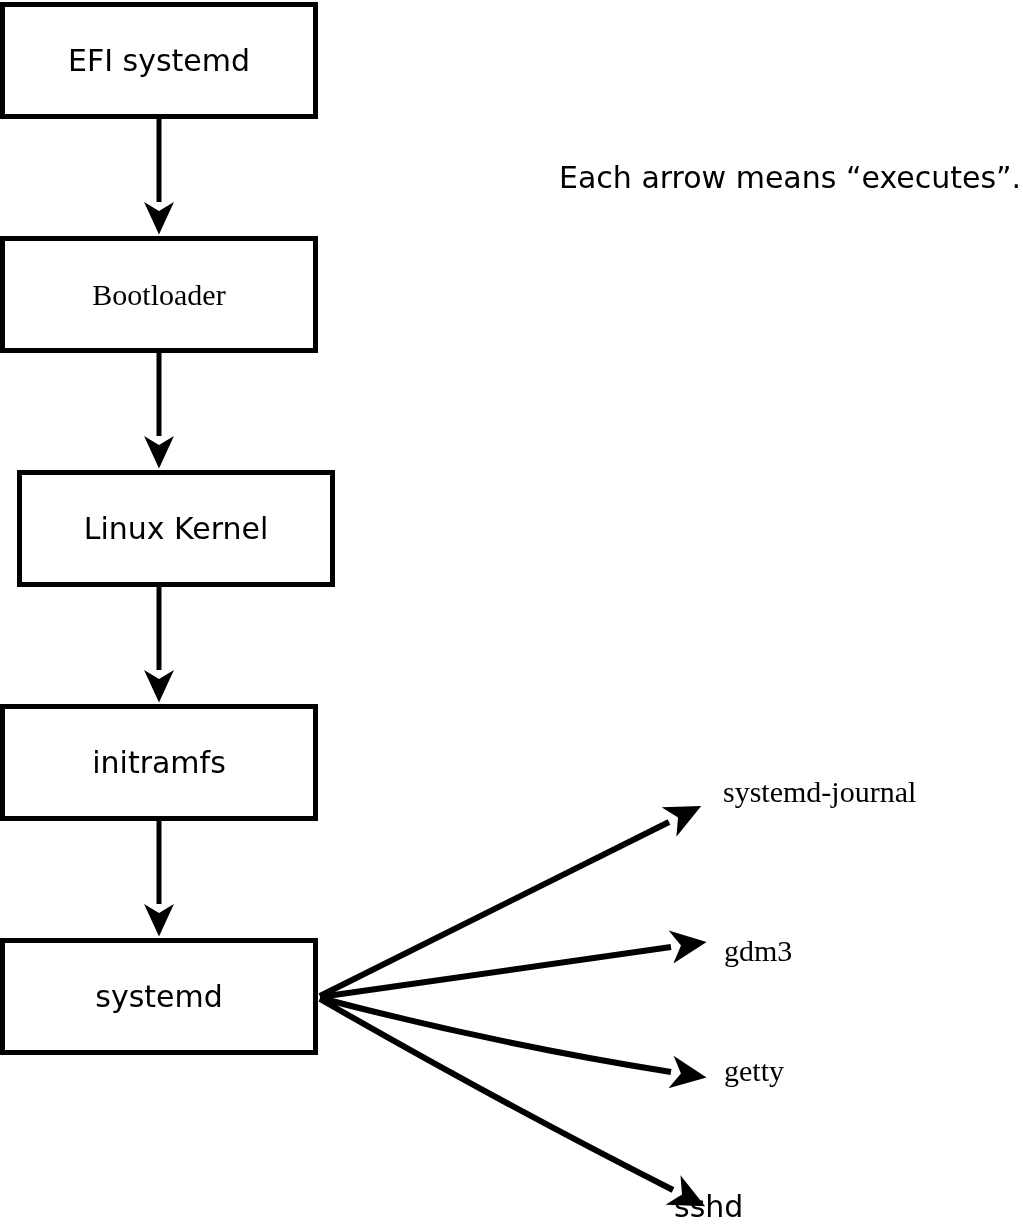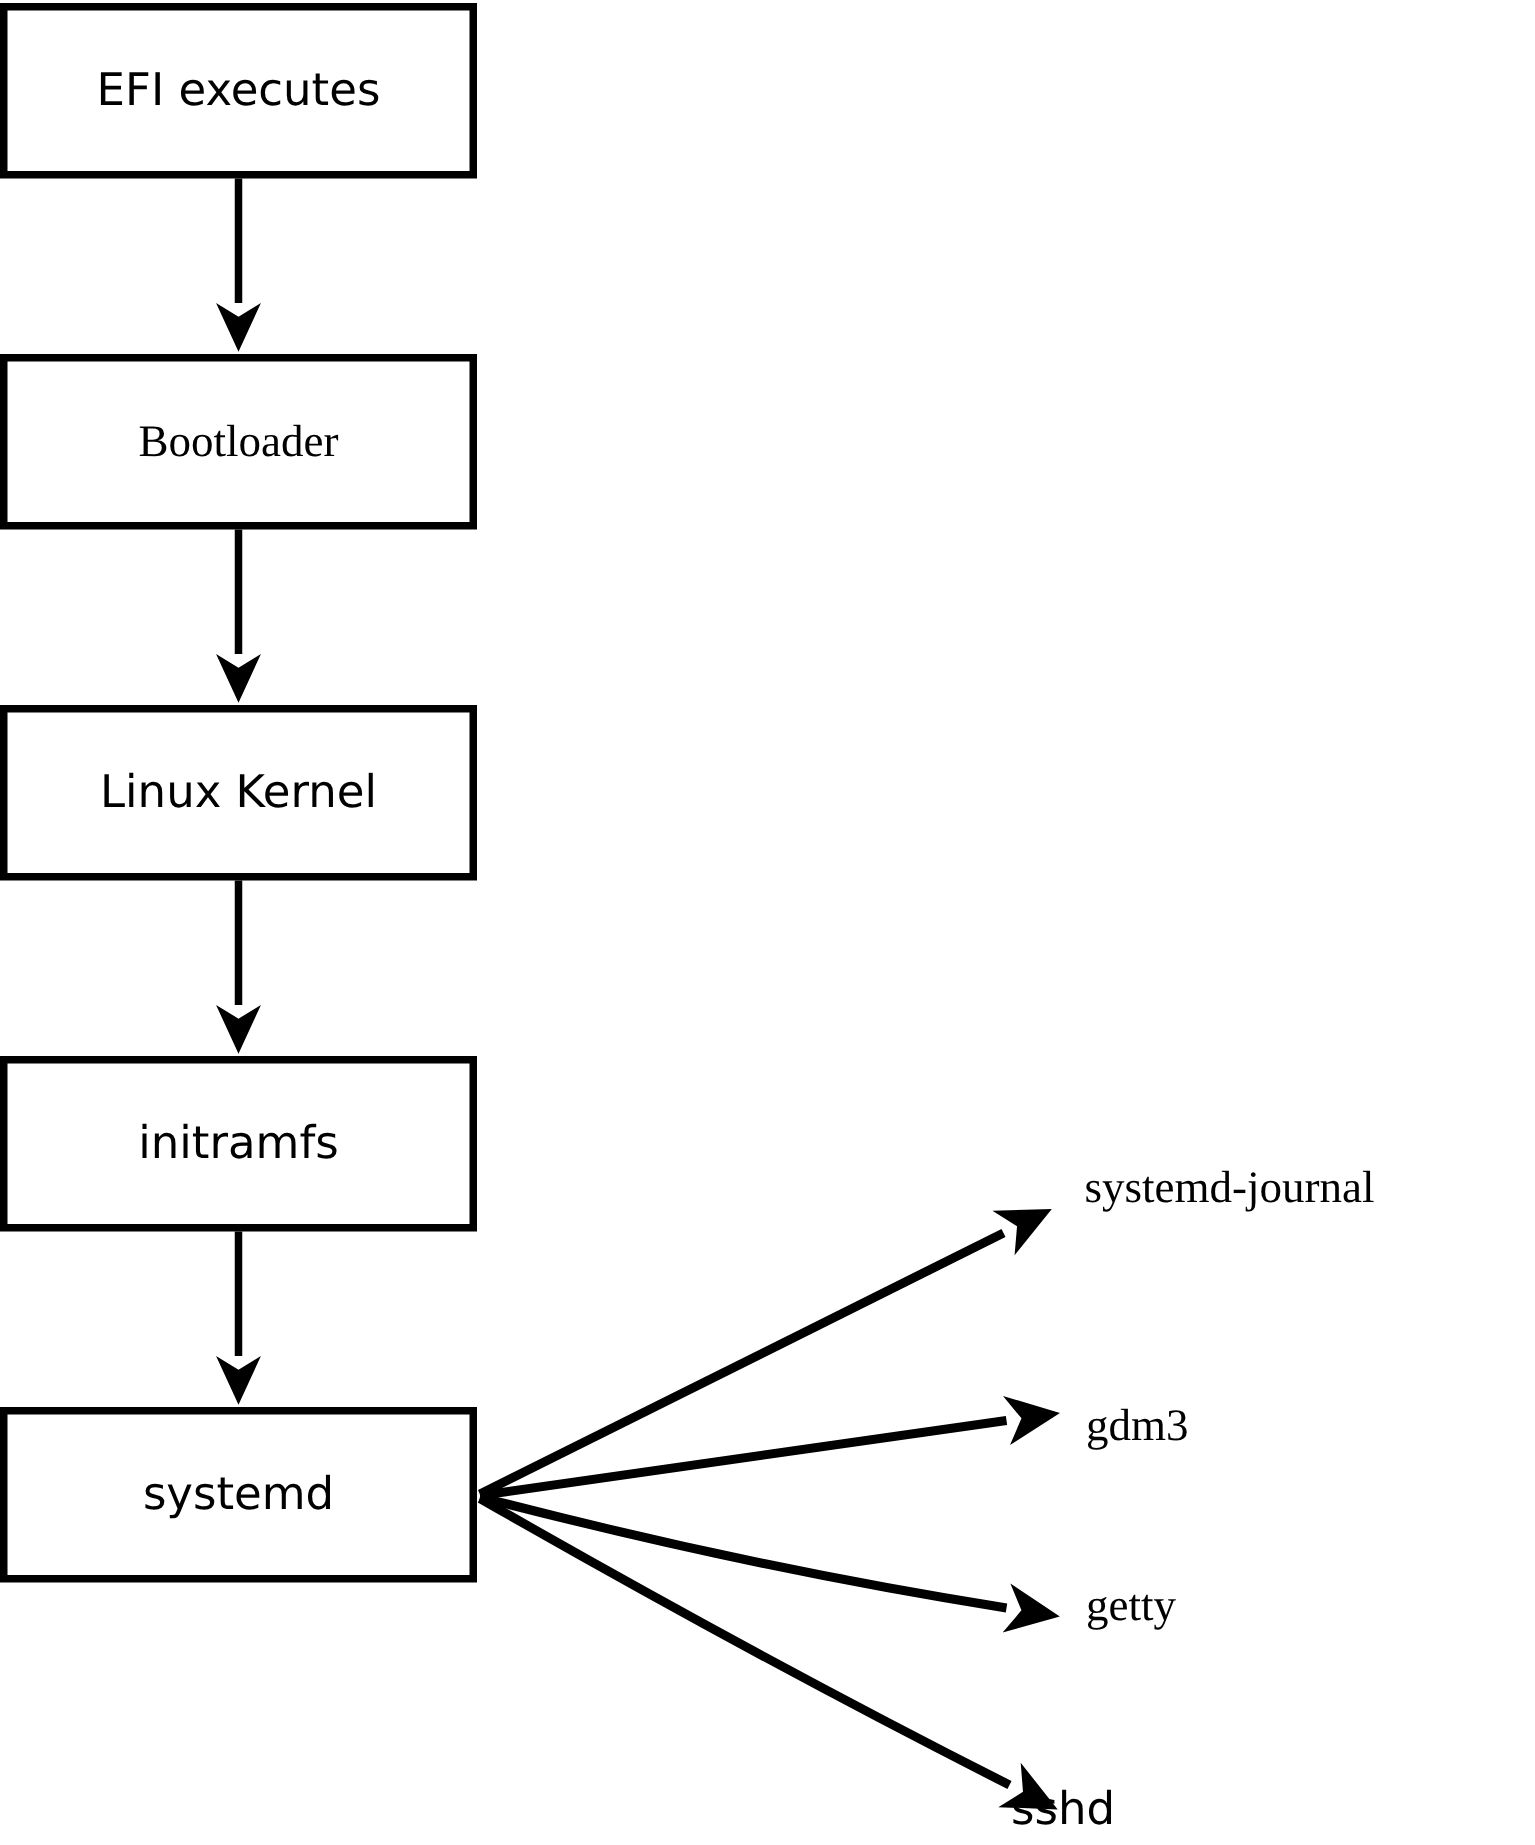--- a/index.html
+++ b/index.html
@@ -58,21 +58,21 @@
     white-space: nowrap;
   }
   .fan-label.mono {
     font-family: Liberation Serif, serif;
   }
   .fan-label.sans {
     font-family: "DejaVu Sans", sans-serif;
   }
   .pos-node-1 { top: 2px; }
   .pos-node-2 { top: 236px; font-family: Liberation Serif, serif; }
-  .pos-node-3 { top: 470px; }
+  .pos-node-3 { top: 470px; margin-left: 17px; }
   .pos-node-4 { top: 704px; }
   .pos-node-5 { top: 938px; }
   .pos-fan-1 { left: 723px; top: 792px; }
   .pos-fan-2 { left: 724px; top: 931px; margin-top: 20px; }
   .pos-fan-3 { left: 724px; top: 1071px; }
   .pos-fan-4 { left: 674px; top: 1207px; }
 </style>
 </head>
 <body>
 
@@ -93,34 +93,35 @@
     <path d="M 159 585 V 670" stroke="#000000" stroke-width="5" fill="none" marker-end="url(#head5)"></path>
     <path d="M 159 819 V 904" stroke="#000000" stroke-width="5" fill="none" marker-end="url(#head5)"></path>
 
     <path d="M 320 996 L 669 822" stroke="#000000" stroke-width="6" fill="none" marker-end="url(#head6)"></path>
     <path d="M 320 997 L 671 947" stroke="#000000" stroke-width="6" fill="none" marker-end="url(#head6)"></path>
     <path d="M 320 998 Q 500 1045 671 1072" stroke="#000000" stroke-width="6" fill="none" marker-end="url(#head6)"></path>
     <path d="M 320 999 Q 505 1105 673 1190" stroke="#000000" stroke-width="6" fill="none" marker-end="url(#head6)"></path>
   </svg>
 
   <div class="node pos-node-1">
-    <span class="node-label">EFI executes</span>
+    <span class="node-label">EFI systemd</span>
   </div>
   <div class="node pos-node-2">
     <span class="node-label">Bootloader</span>
   </div>
   <div class="node pos-node-3">
     <span class="node-label">Linux Kernel</span>
   </div>
   <div class="node pos-node-5">
     <span class="node-label">systemd</span>
   </div>
   <div class="node pos-node-4">
     <span class="node-label">initramfs</span>
   </div>
 
+  <div class="annotation">Each arrow means “executes”.</div>
 
   <div class="fan-label mono pos-fan-1">systemd-journal</div>
   <div class="fan-label mono pos-fan-2">gdm3</div>
   <div class="fan-label mono pos-fan-3">getty</div>
   <div class="fan-label sans pos-fan-4">sshd</div>
 
 </div>
 
 </body></html>

